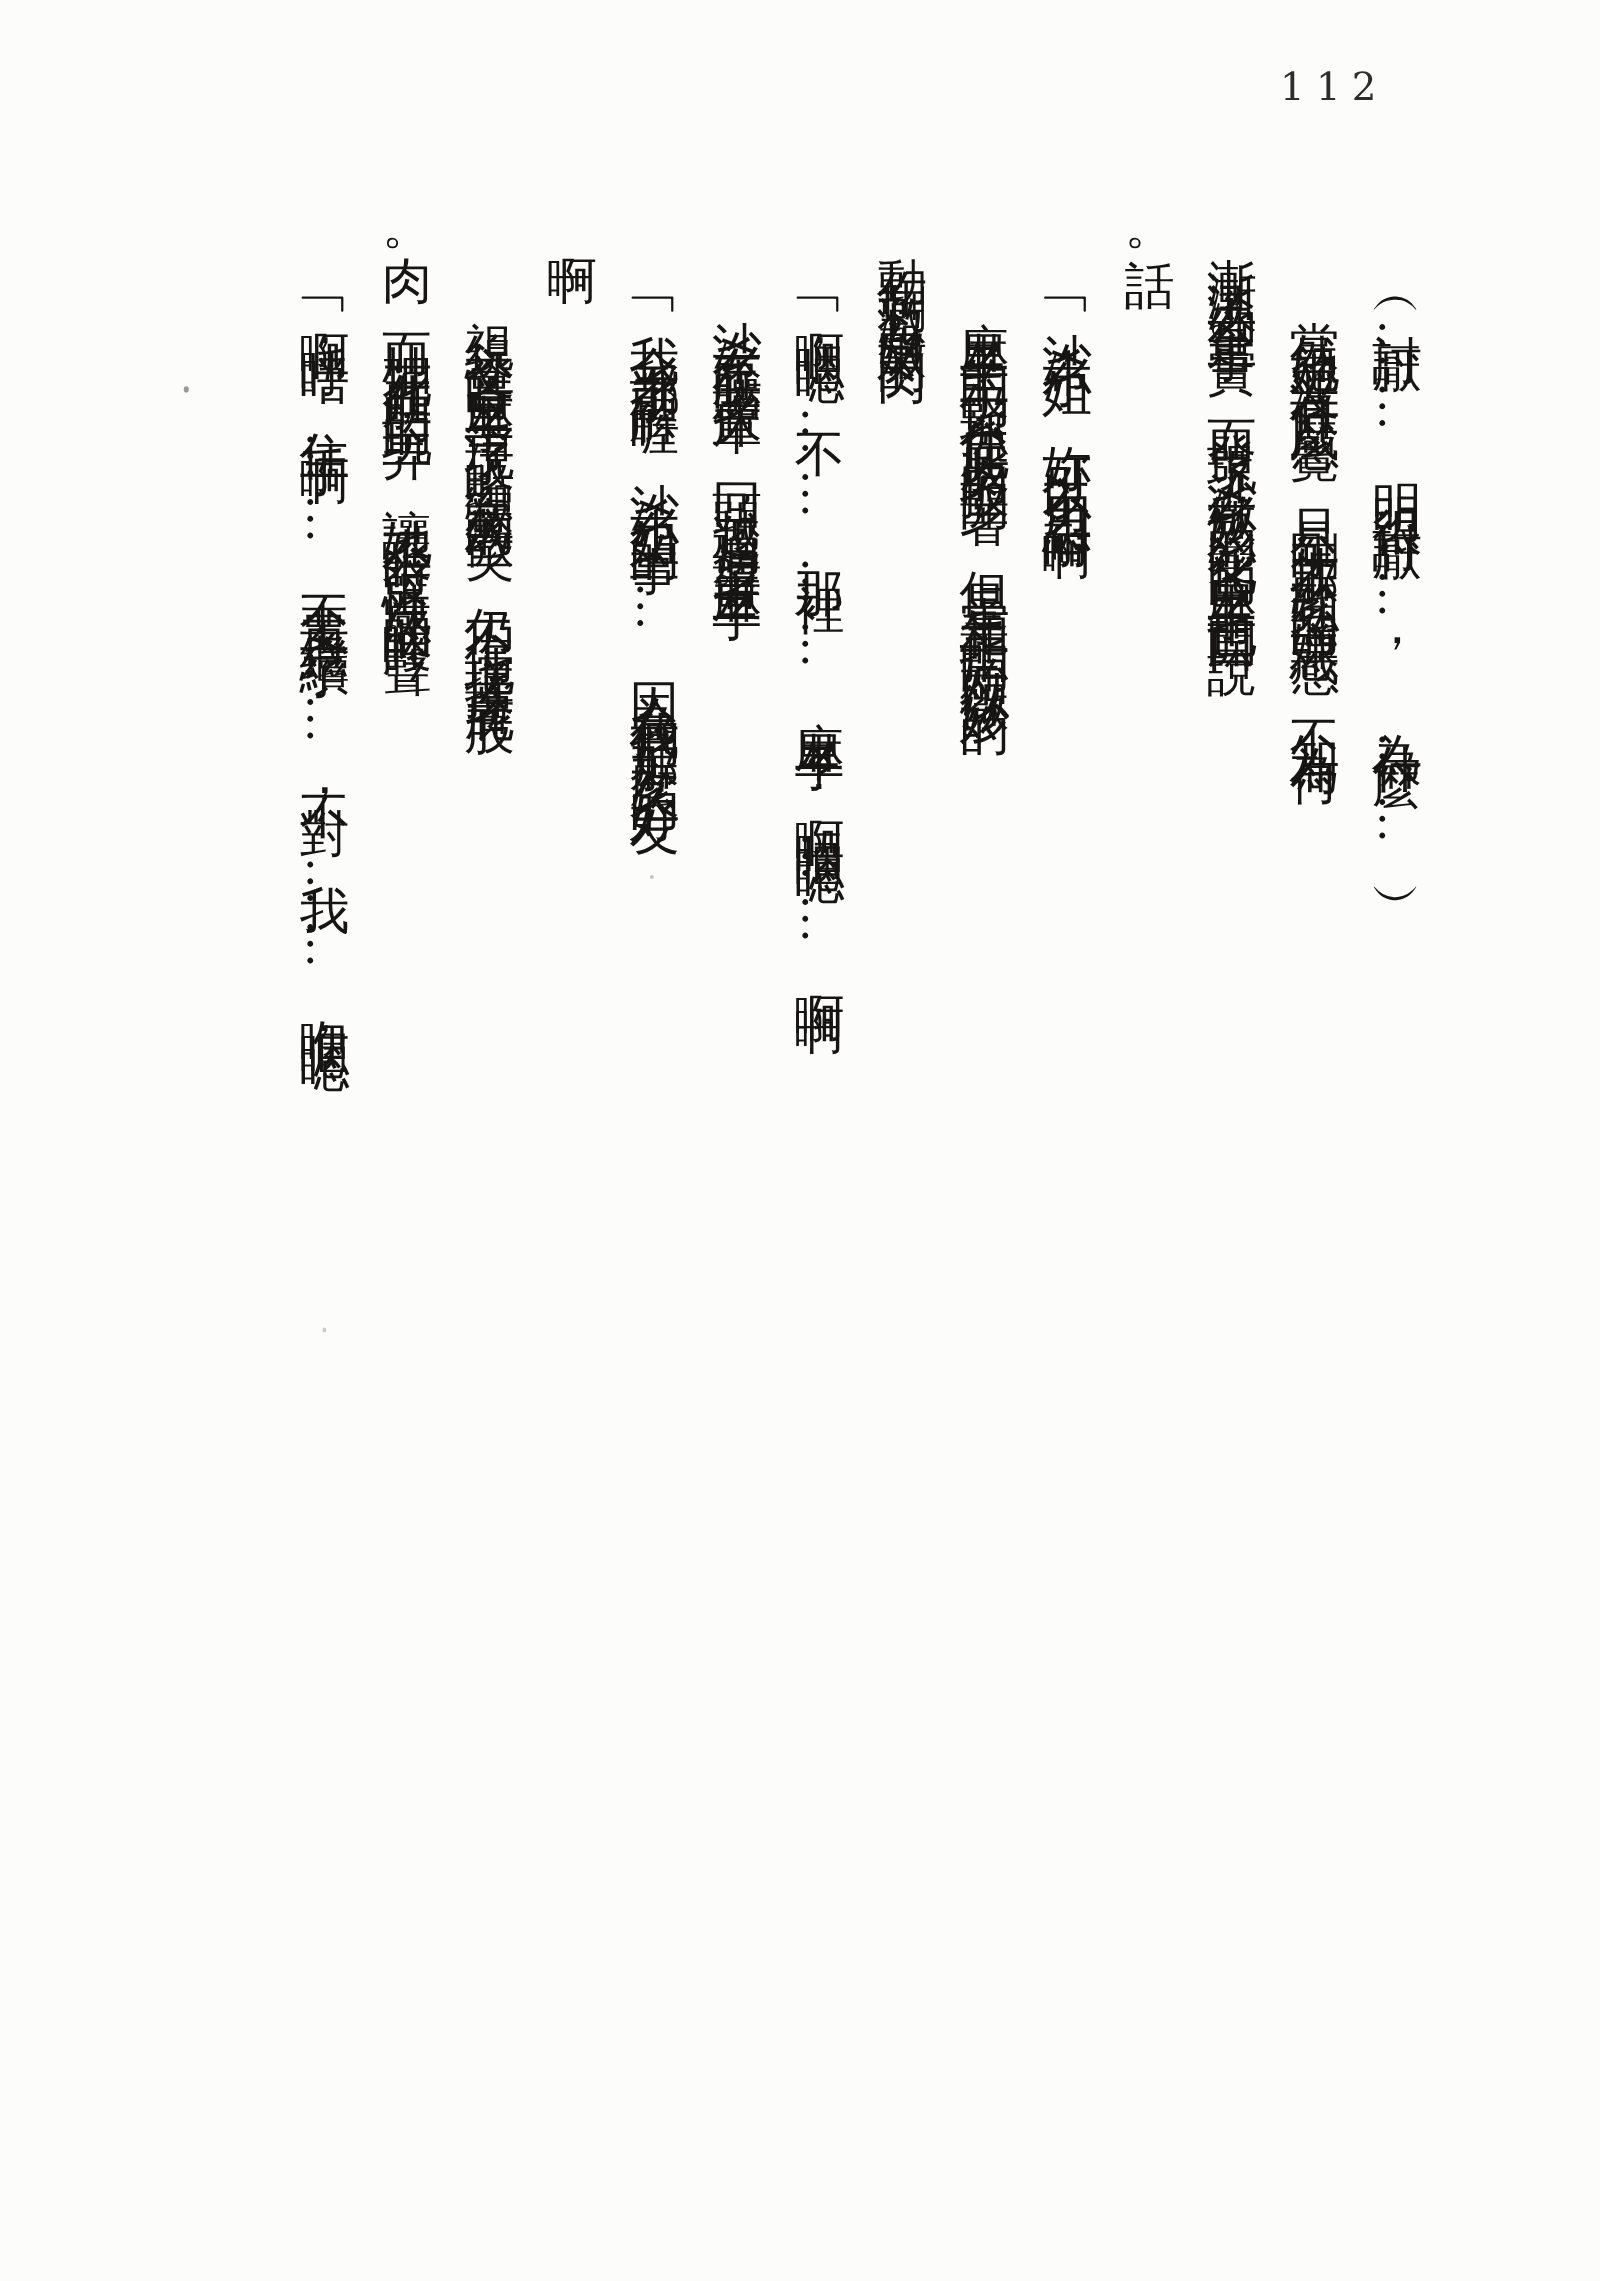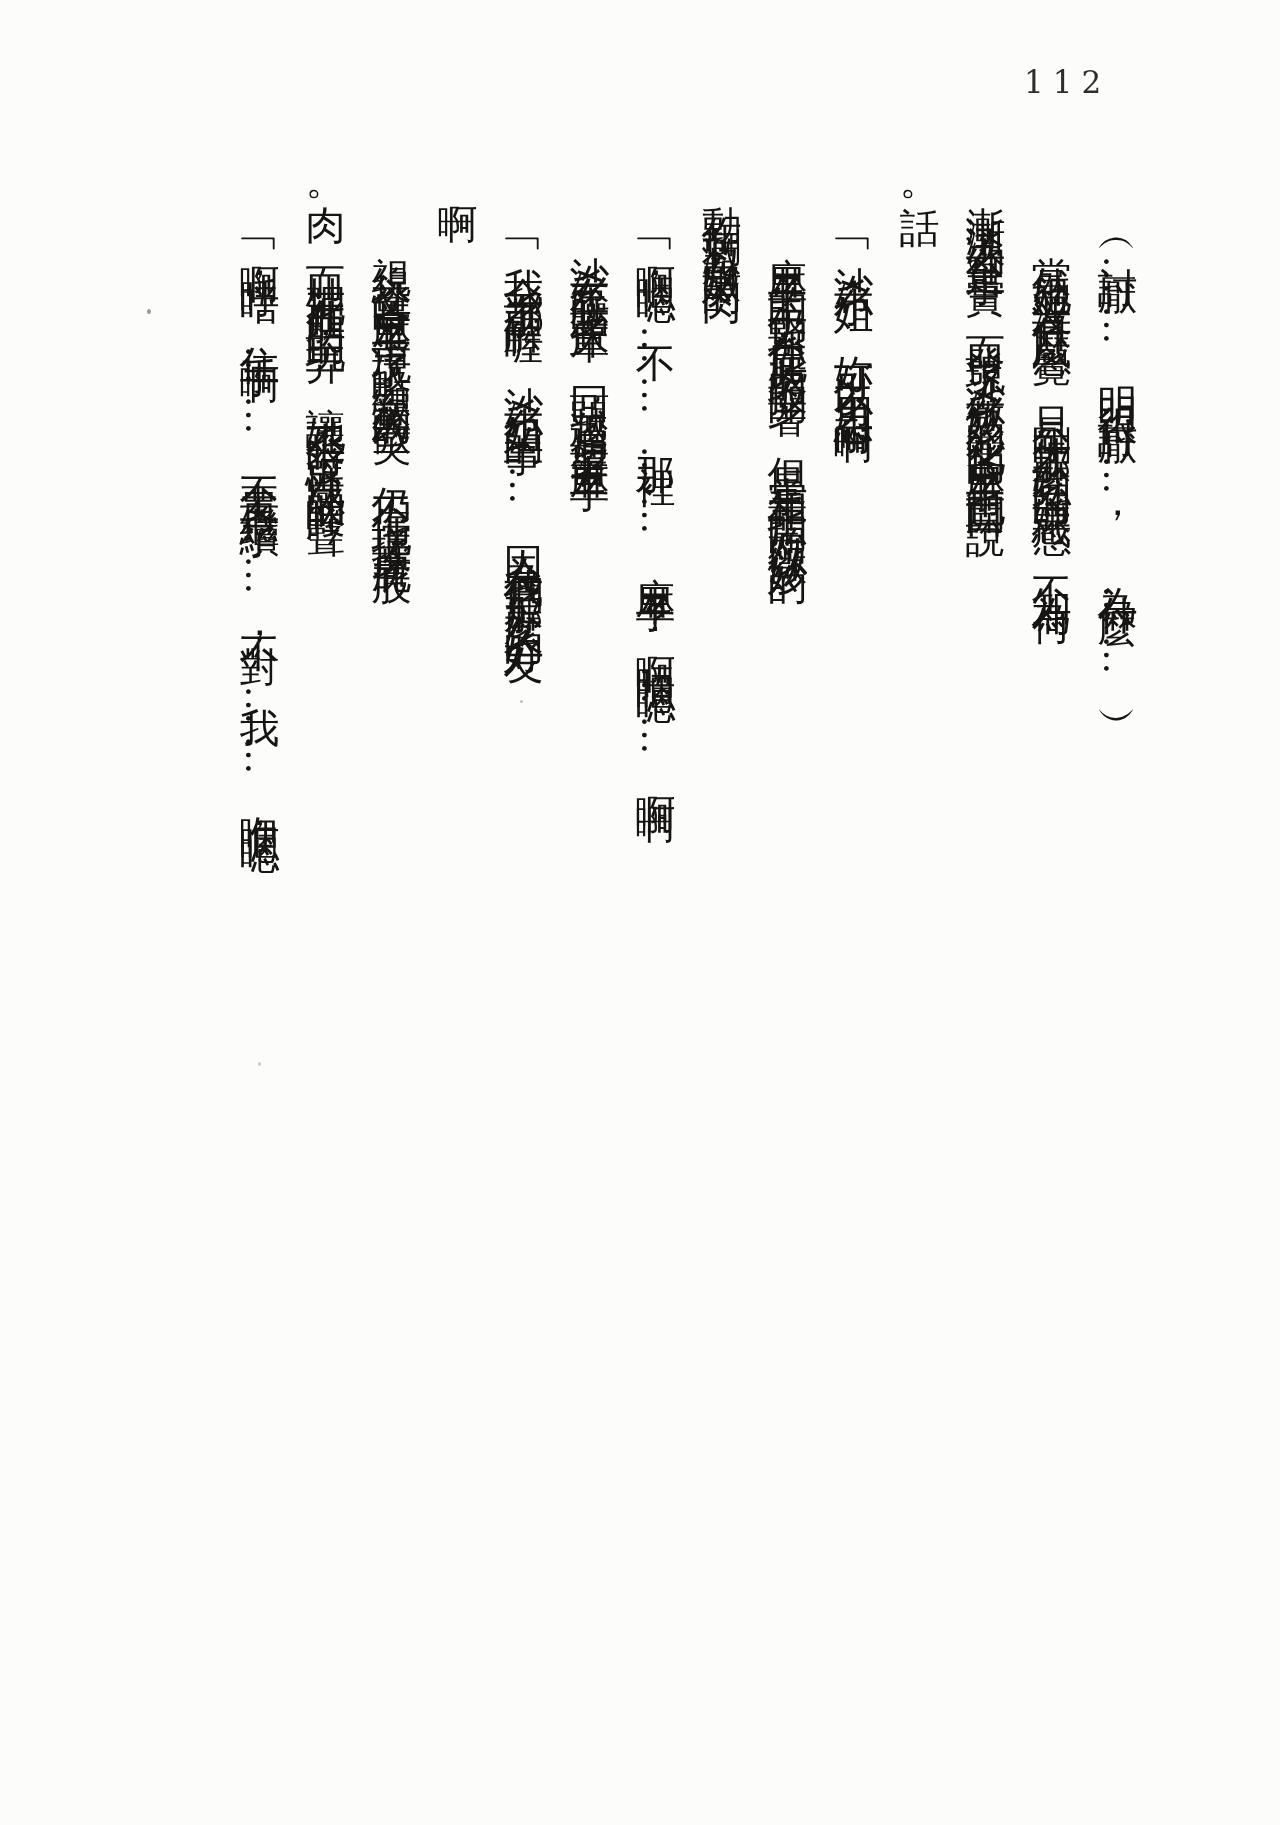--- a/index.html
+++ b/index.html
@@ -9,21 +9,21 @@
   body {
     width: 1280px;
     height: 1825px;
     position: relative;
     background: #fcfcfa;
     font-family: "Liberation Serif", "DejaVu Serif", serif;
     overflow: hidden;
   }
   .page-number {
     position: absolute;
-    top: 64px;
+    top: 52px;
     left: 1024px;
     font-size: 31px;
     letter-spacing: 9px;
     color: #2d2d2d;
     font-family: "DejaVu Serif", "Liberation Serif", serif;
   }
   .text-block {
     position: absolute;
     top: 175px;
     right: 130px;

